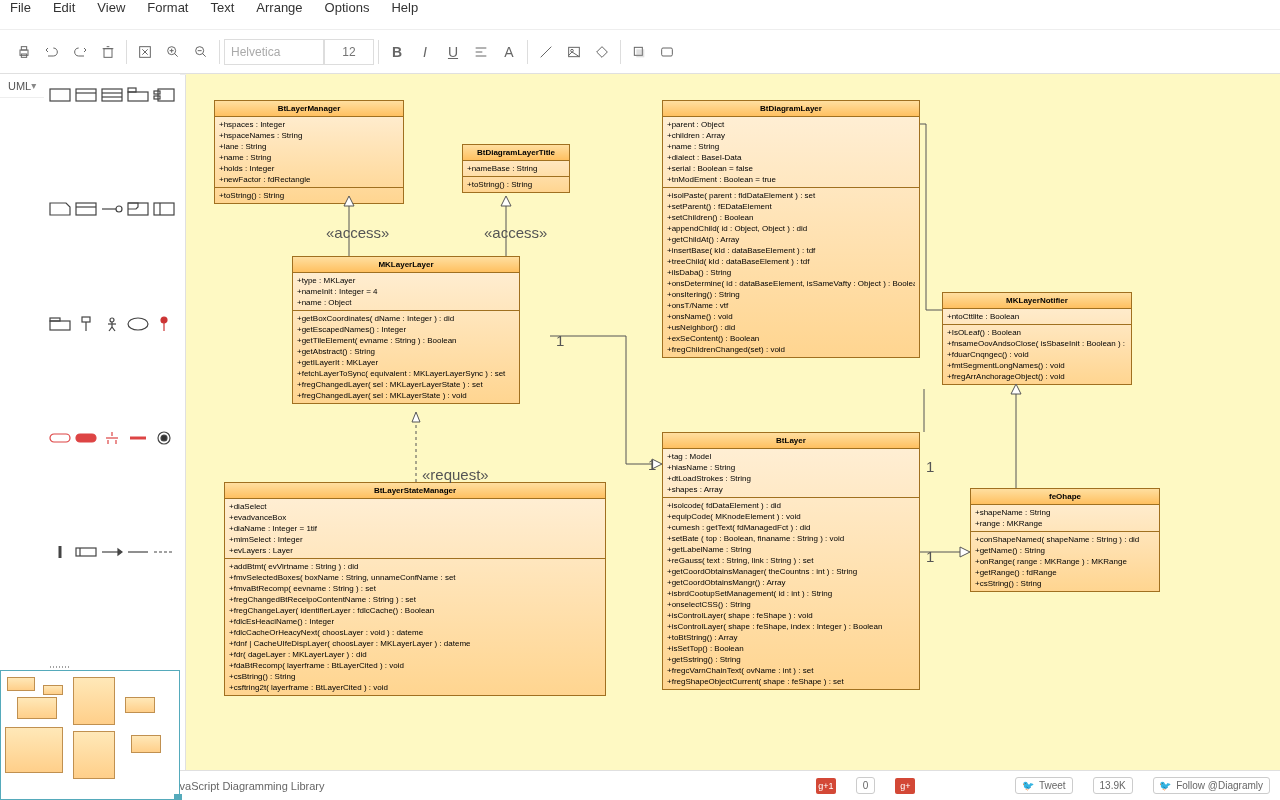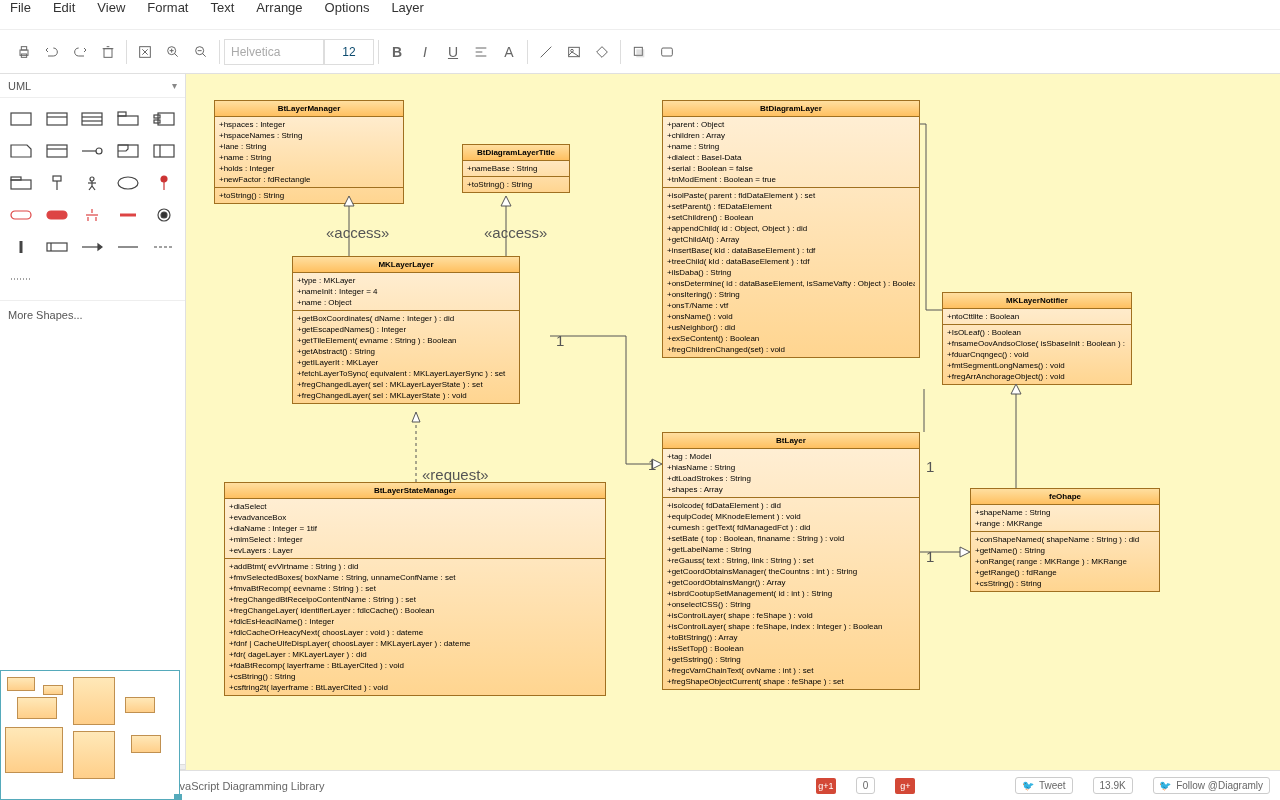--- a/index.html
+++ b/index.html
@@ -4,23 +4,23 @@
 <style>
 *{margin:0;padding:0;box-sizing:border-box;font-family:Arial,Helvetica,sans-serif}
 body{background:#fff;width:1280px;height:800px;overflow:hidden}
 .menubar{height:30px;display:flex;align-items:flex-start;padding:0 10px;gap:22px;font-size:13px;color:#333;border-bottom:1px solid #eee}
 .menubar span{cursor:pointer}
 .toolbar{height:44px;display:flex;align-items:center;padding:0 10px;border-bottom:1px solid #e0e0e0}
 .tool{width:28px;height:28px;display:flex;align-items:center;justify-content:center;color:#666;cursor:pointer;font-size:14px}
 .tool svg{width:16px;height:16px;stroke:#666;fill:none;stroke-width:1.5}
 .sep{width:1px;height:24px;background:#ddd;margin:0 4px}
 .font-sel{width:100px;height:26px;border:1px solid #ddd;padding:0 6px;font-size:12px;color:#aaa;background:#fff}
-.size-sel{width:50px;height:26px;border:1px solid #ddd;text-align:center;font-size:12px;color:#0c4a6e;background:#fff}
+.size-sel{width:50px;height:26px;border:1px solid #ddd;text-align:center;font-size:12px;color:#737373;background:#fff}
 .main{display:flex;height:696px}
-.sidebar{width:186px;border-right:1px solid #e0e0e0;background:#fff;display:flex;flex-direction:column}
+.sidebar{width:186px;border-right:1px solid #e0e0e0;background:#fff;display:flex;flex-direction:row}
 .side-hdr{height:24px;display:flex;align-items:center;justify-content:space-between;padding:0 8px;font-size:11px;color:#555;border-bottom:1px solid #eee}
 .side-hdr .caret{font-size:10px;color:#888}
 .shapes{padding:6px 4px;display:grid;grid-template-columns:repeat(5,1fr);gap:2px}
 .shp{height:30px;display:flex;align-items:center;justify-content:center;cursor:pointer}
 .shp svg{stroke:#444;fill:none;stroke-width:1.2}
 .more{padding:8px;font-size:11px;color:#555;border-top:1px solid #eee;cursor:pointer}
 .canvas{flex:1;position:relative;background:#fef9c3;overflow:hidden}
 .cls{position:absolute;border:1px solid #a07020;background:linear-gradient(#fff0d8,#ffd590);font-size:8px;line-height:11px;color:#000}
 .cls-title{text-align:center;font-weight:bold;padding:2px 4px;border-bottom:1px solid #a07020;background:linear-gradient(#ffdfa0,#ffc060)}
 .cls-sec{padding:2px 4px;border-bottom:1px solid #a07020}
@@ -43,21 +43,21 @@
 <body>
 
 <div class="menubar">
   <span>File</span>
   <span>Edit</span>
   <span>View</span>
   <span>Format</span>
   <span>Text</span>
   <span>Arrange</span>
   <span>Options</span>
-  <span>Layer</span>
+  <span>Help</span>
 </div>
 
 <div class="toolbar">
   <div class="tool">
       <svg viewBox="0 0 24 24">
         <rect x="6" y="9" width="12" height="8"></rect>
         <rect x="8" y="4" width="8" height="5"></rect>
         <rect x="8" y="15" width="8" height="5"></rect>
       </svg>
     </div>

